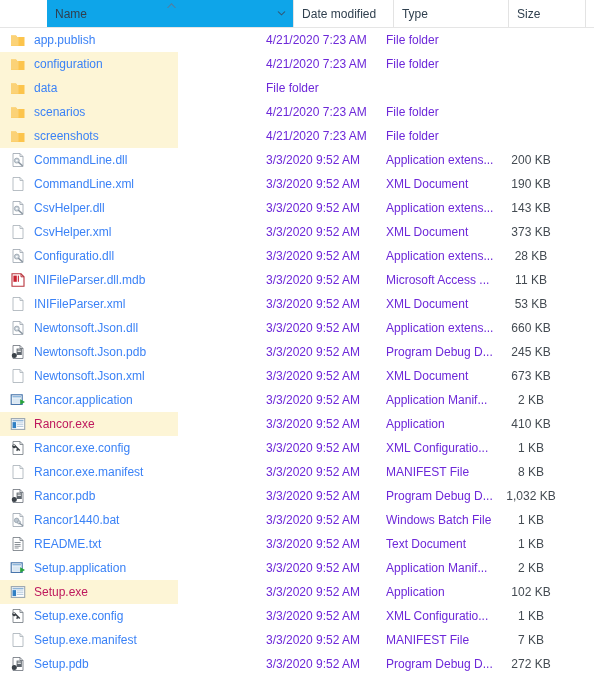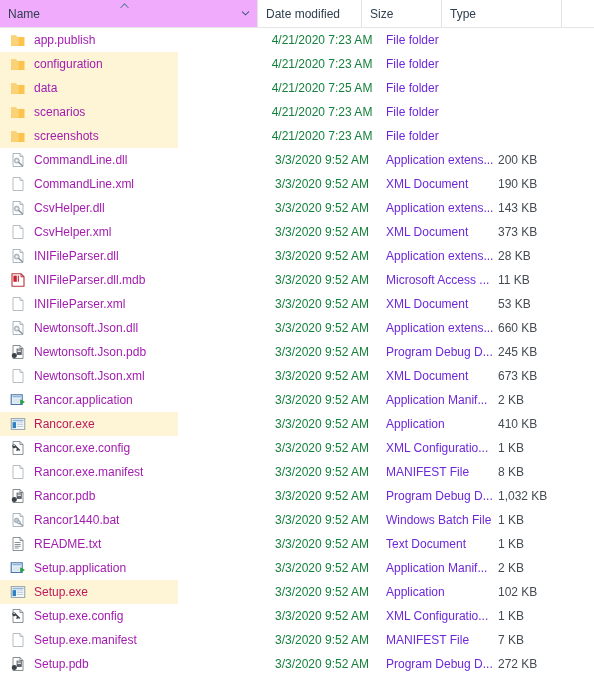--- a/index.html
+++ b/index.html
@@ -33,21 +33,22 @@
     box-sizing: border-box;
     display: flex;
     align-items: center;
     font-size: 12px;
     color: #30404f;
     padding-left: 8px;
     border-right: 1px solid #e3e3e3;
     white-space: nowrap;
   }
   .col-head.active {
-    background: #f0abfc;
+    background: #0ea5e9;
+    margin-left: 47px;
   }
   .col-name  { width: 258px; }
   .col-date  { width: 104px; }
   .col-type  { width: 120px; }
   .col-size  { width: 80px;  }
   .col-pad   { flex: 1; border-right: none; }
 
   .sort-caret {
     position: absolute;
     left: 117px;
@@ -89,32 +90,32 @@
     font-size: 12px;
   }
   .c-name {
     width: 258px;
     display: flex;
     align-items: center;
     padding-left: 10px;
     position: relative;
     z-index: 2;
   }
-  .c-date { width: 120px; padding-left: 8px; color: #15803d; text-align: center; }
+  .c-date { width: 120px; padding-left: 8px; color: #6d28d9; }
   .c-type { width: 120px; padding-left: 8px; color: #6d28d9; }
   .c-size {
     width: 78px;
     padding-right: 12px;
-    text-align: left;
+    text-align: center;
     color: #444b52;
   }
 
   .name-text {
     margin-left: 8px;
-    color: #a21caf;
+    color: #3b82f6;
   }
   .row.dim .name-text { color: #be185d; }
   .row .row-hl {
     position: absolute;
     left: 0;
     top: 0;
     width: 178px;
     height: 24px;
     background: #fdf5d6;
     z-index: 0;
@@ -143,26 +144,26 @@
     </span>
     <span class="head-chevron">
       <svg width="9" height="6" viewBox="0 0 9 6">
           <path d="M0.6 0.8 L4.5 4.6 L8.4 0.8 L7.6 0.2 L4.5 3.2 L1.4 0.2 Z" fill="#33536f"></path>
         </svg>
     </span>
   </div>
   <div class="col-head col-date">
     <span>Date modified</span>
   </div>
+  <div class="col-head col-type">
+    <span>Type</span>
+  </div>
   <div class="col-head col-size">
     <span>Size</span>
   </div>
-  <div class="col-head col-type">
-    <span>Type</span>
-  </div>
   <div class="col-head col-pad"></div>
 </div>
 
 <div class="list" id="file-list">
     <div class="row">
       <div class="cell c-name">
         <svg class="ico" viewBox="0 0 16 16" width="16" height="16">
           <path d="M1 3.5 h5 l1.2 1.4 h7.3 v9.1 h-13.5 z" fill="#fcc44c"></path>
           <path d="M1 3.5 h5 l1.2 1.4 h1.3 v8.9 h-7.5 z" fill="#fbd277"></path>
         </svg>
@@ -187,21 +188,20 @@
     </div>
     <div class="row">
       <div class="row-hl"></div>
       <div class="cell c-name">
         <svg class="ico" viewBox="0 0 16 16" width="16" height="16">
           <path d="M1 3.5 h5 l1.2 1.4 h7.3 v9.1 h-13.5 z" fill="#fcc44c"></path>
           <path d="M1 3.5 h5 l1.2 1.4 h1.3 v8.9 h-7.5 z" fill="#fbd277"></path>
         </svg>
         <span class="name-text">data</span>
       </div>
-      <div class="cell c-date">4/21/2020 7:25 AM</div>
       <div class="cell c-type">File folder</div>
       <div class="cell c-size"></div>
     </div>
     <div class="row">
       <div class="row-hl"></div>
       <div class="cell c-name">
         <svg class="ico" viewBox="0 0 16 16" width="16" height="16">
           <path d="M1 3.5 h5 l1.2 1.4 h7.3 v9.1 h-13.5 z" fill="#fcc44c"></path>
           <path d="M1 3.5 h5 l1.2 1.4 h1.3 v8.9 h-7.5 z" fill="#fbd277"></path>
         </svg>
@@ -280,21 +280,21 @@
     </div>
     <div class="row">
       <div class="cell c-name">
         <svg class="ico" viewBox="0 0 16 16" width="16" height="16">
           <path d="M3 1.5 h7 l3 3 v10 h-10 z" fill="#ffffff" stroke="#9aa3ad" stroke-width="0.8"></path>
           <path d="M10 1.5 v3 h3" fill="none" stroke="#9aa3ad" stroke-width="0.8"></path>
           <circle cx="6.8" cy="8.6" r="2.5" fill="#c9d2da" stroke="#8e99a4" stroke-width="0.7"></circle>
           <circle cx="6.8" cy="8.6" r="0.9" fill="#ffffff"></circle>
           <path d="M8.6 10.4 L12.3 13.6" stroke="#8e99a4" stroke-width="1.4" stroke-linecap="round"></path>
         </svg>
-        <span class="name-text">INIFileParser.dll</span>
+        <span class="name-text">Configuratio.dll</span>
       </div>
       <div class="cell c-date">3/3/2020 9:52 AM</div>
       <div class="cell c-type">Application extens...</div>
       <div class="cell c-size">28 KB</div>
     </div>
     <div class="row">
       <div class="cell c-name">
         <svg class="ico" viewBox="0 0 16 16" width="16" height="16">
           <path d="M2 1.8 h9 l3 3 v9.4 h-12 z" fill="#ffffff" stroke="#b8343c" stroke-width="1.1"></path>
           <rect x="3.4" y="3.6" width="3.4" height="6.2" fill="#c8202e"></rect>

